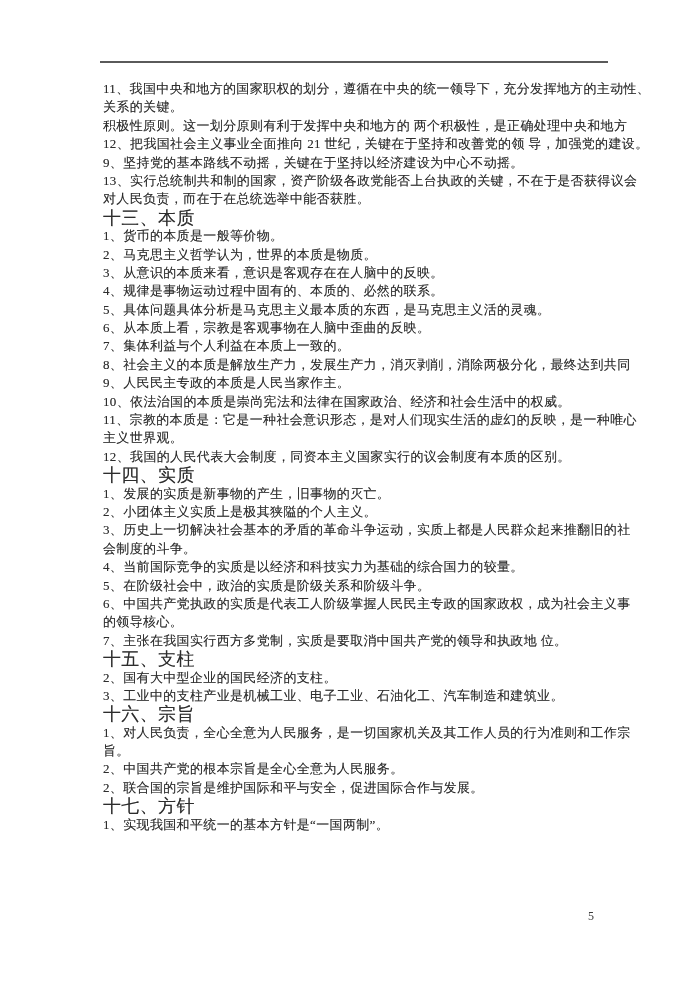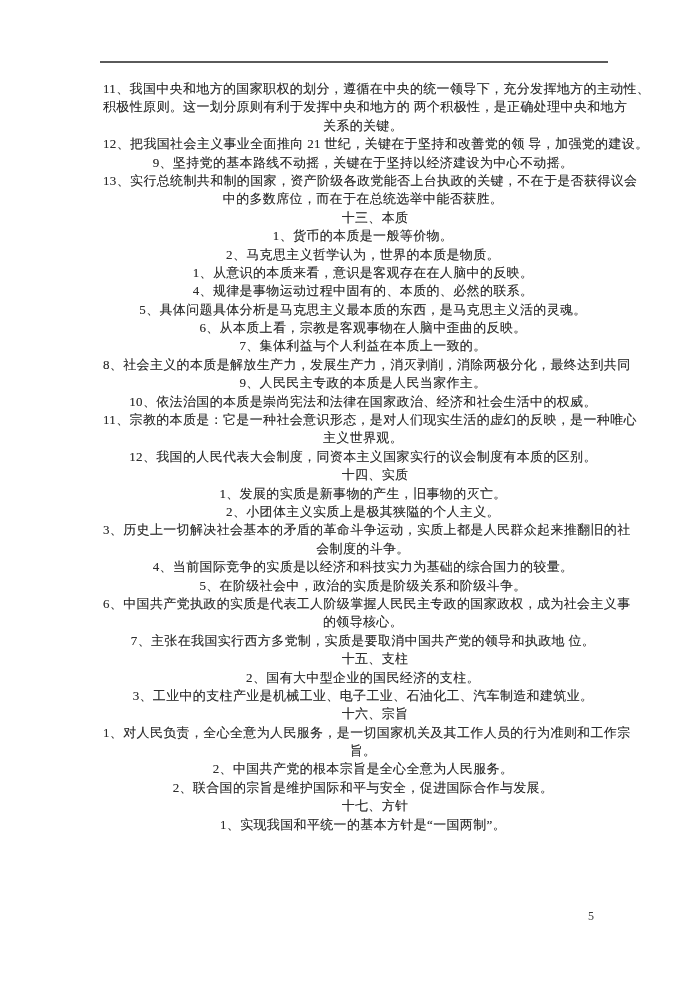--- a/index.html
+++ b/index.html
@@ -30,55 +30,53 @@
     top: 80px;
     width: 520px;
   }
   .line {
     font-size: 13px;
     line-height: 18.4px;
     height: 18.4px;
     letter-spacing: 0.35px;
     white-space: nowrap;
     text-shadow: 0 0 0.6px rgba(40,40,40,0.45);
-    text-align: center;
   }
   .heading {
-    font-size: 13px;
-    margin-left: 24px;
+    font-size: 18px;
   }
   .page-number {
     position: absolute;
     left: 584px;
     top: 908px;
     width: 14px;
     text-align: center;
     font-size: 12px;
     line-height: 16px;
     color: #3a3a3a;
   }
 </style>
 </head>
 <body>
 
 <div class="page">
   <div class="header-rule"></div>
 
   <div class="textblock">
     <div class="line">11、我国中央和地方的国家职权的划分，遵循在中央的统一领导下，充分发挥地方的主动性、</div>
+    <div class="line">关系的关键。</div>
     <div class="line">积极性原则。这一划分原则有利于发挥中央和地方的 两个积极性，是正确处理中央和地方</div>
-    <div class="line">关系的关键。</div>
     <div class="line">12、把我国社会主义事业全面推向 21 世纪，关键在于坚持和改善党的领 导，加强党的建设。</div>
     <div class="line">9、坚持党的基本路线不动摇，关键在于坚持以经济建设为中心不动摇。</div>
     <div class="line">13、实行总统制共和制的国家，资产阶级各政党能否上台执政的关键，不在于是否获得议会</div>
-    <div class="line">中的多数席位，而在于在总统选举中能否获胜。</div>
+    <div class="line">对人民负责，而在于在总统选举中能否获胜。</div>
     <div class="line heading">十三、本质</div>
     <div class="line">1、货币的本质是一般等价物。</div>
     <div class="line">2、马克思主义哲学认为，世界的本质是物质。</div>
-    <div class="line">1、从意识的本质来看，意识是客观存在在人脑中的反映。</div>
+    <div class="line">3、从意识的本质来看，意识是客观存在在人脑中的反映。</div>
     <div class="line">4、规律是事物运动过程中固有的、本质的、必然的联系。</div>
     <div class="line">5、具体问题具体分析是马克思主义最本质的东西，是马克思主义活的灵魂。</div>
     <div class="line">6、从本质上看，宗教是客观事物在人脑中歪曲的反映。</div>
     <div class="line">7、集体利益与个人利益在本质上一致的。</div>
     <div class="line">8、社会主义的本质是解放生产力，发展生产力，消灭剥削，消除两极分化，最终达到共同</div>
     <div class="line">9、人民民主专政的本质是人民当家作主。</div>
     <div class="line">10、依法治国的本质是崇尚宪法和法律在国家政治、经济和社会生活中的权威。</div>
     <div class="line">11、宗教的本质是：它是一种社会意识形态，是对人们现实生活的虚幻的反映，是一种唯心</div>
     <div class="line">主义世界观。</div>
     <div class="line">12、我国的人民代表大会制度，同资本主义国家实行的议会制度有本质的区别。</div>

